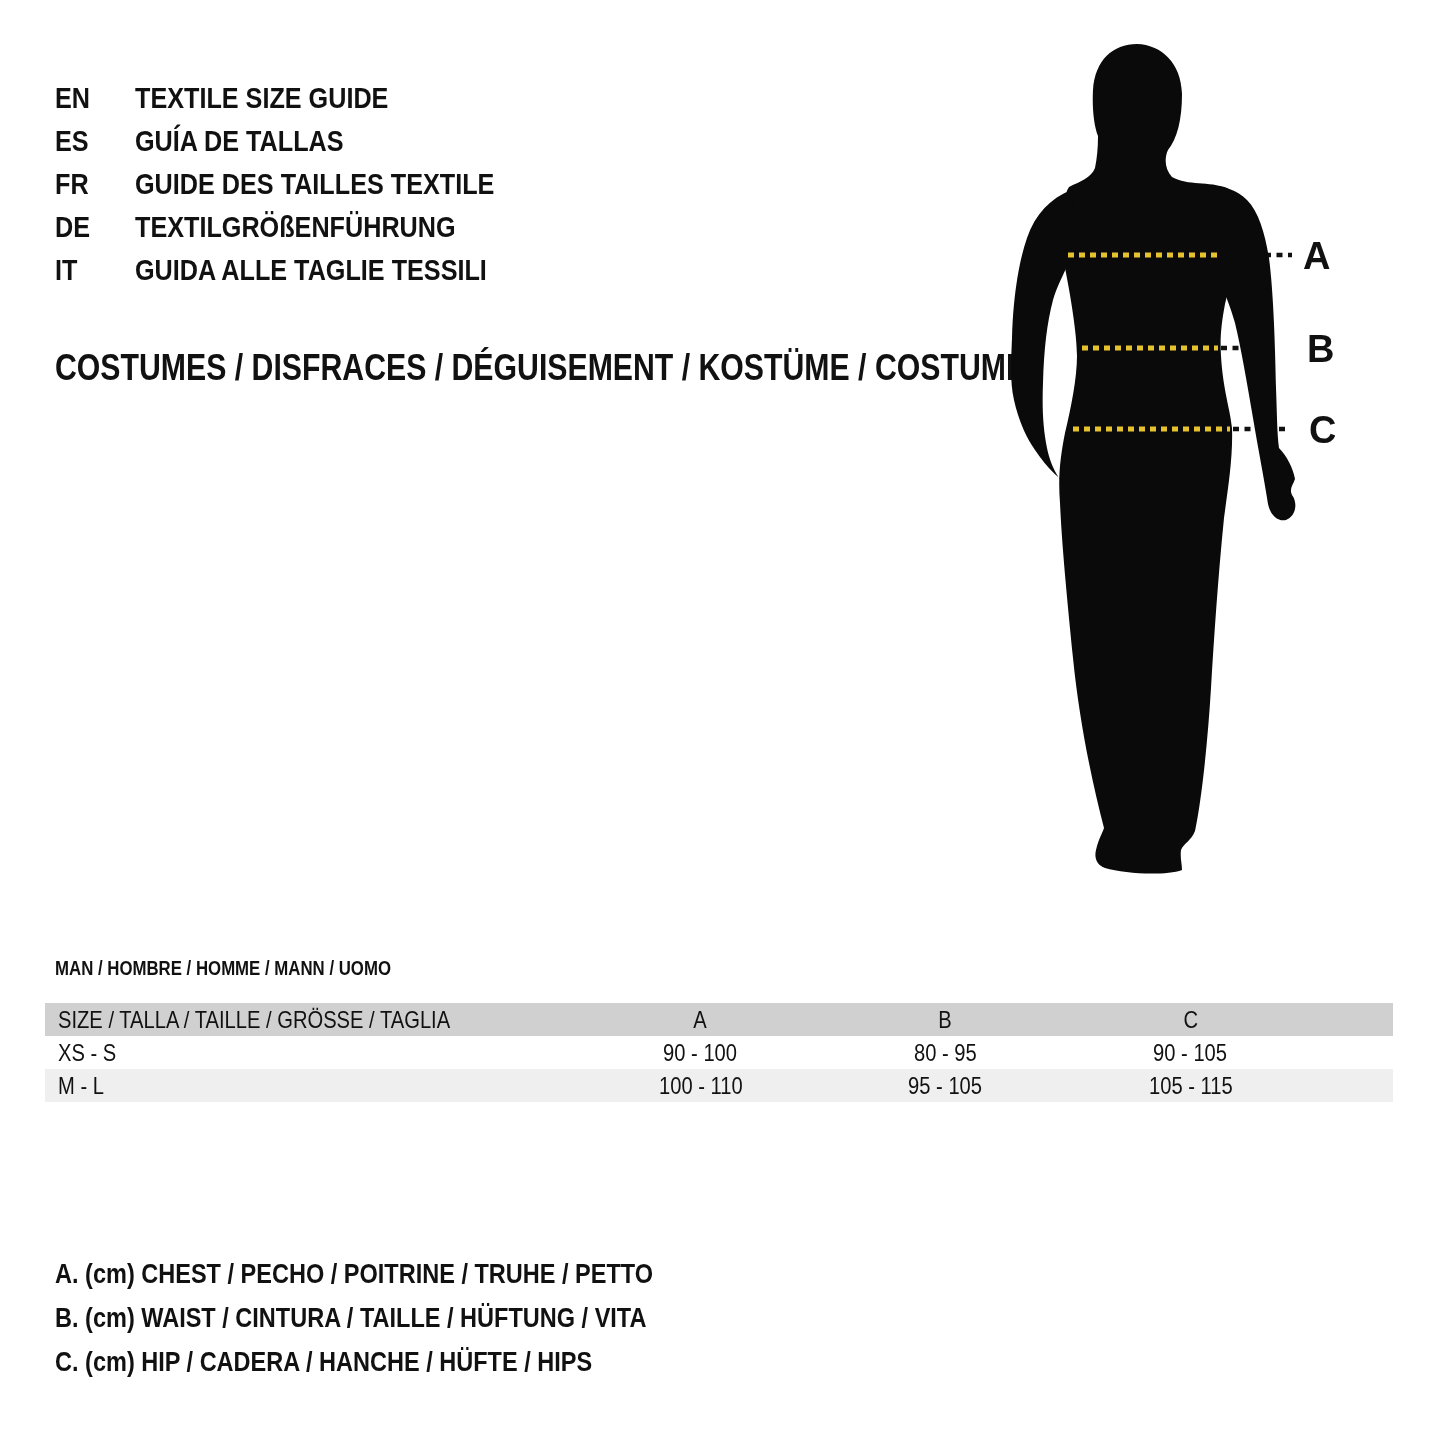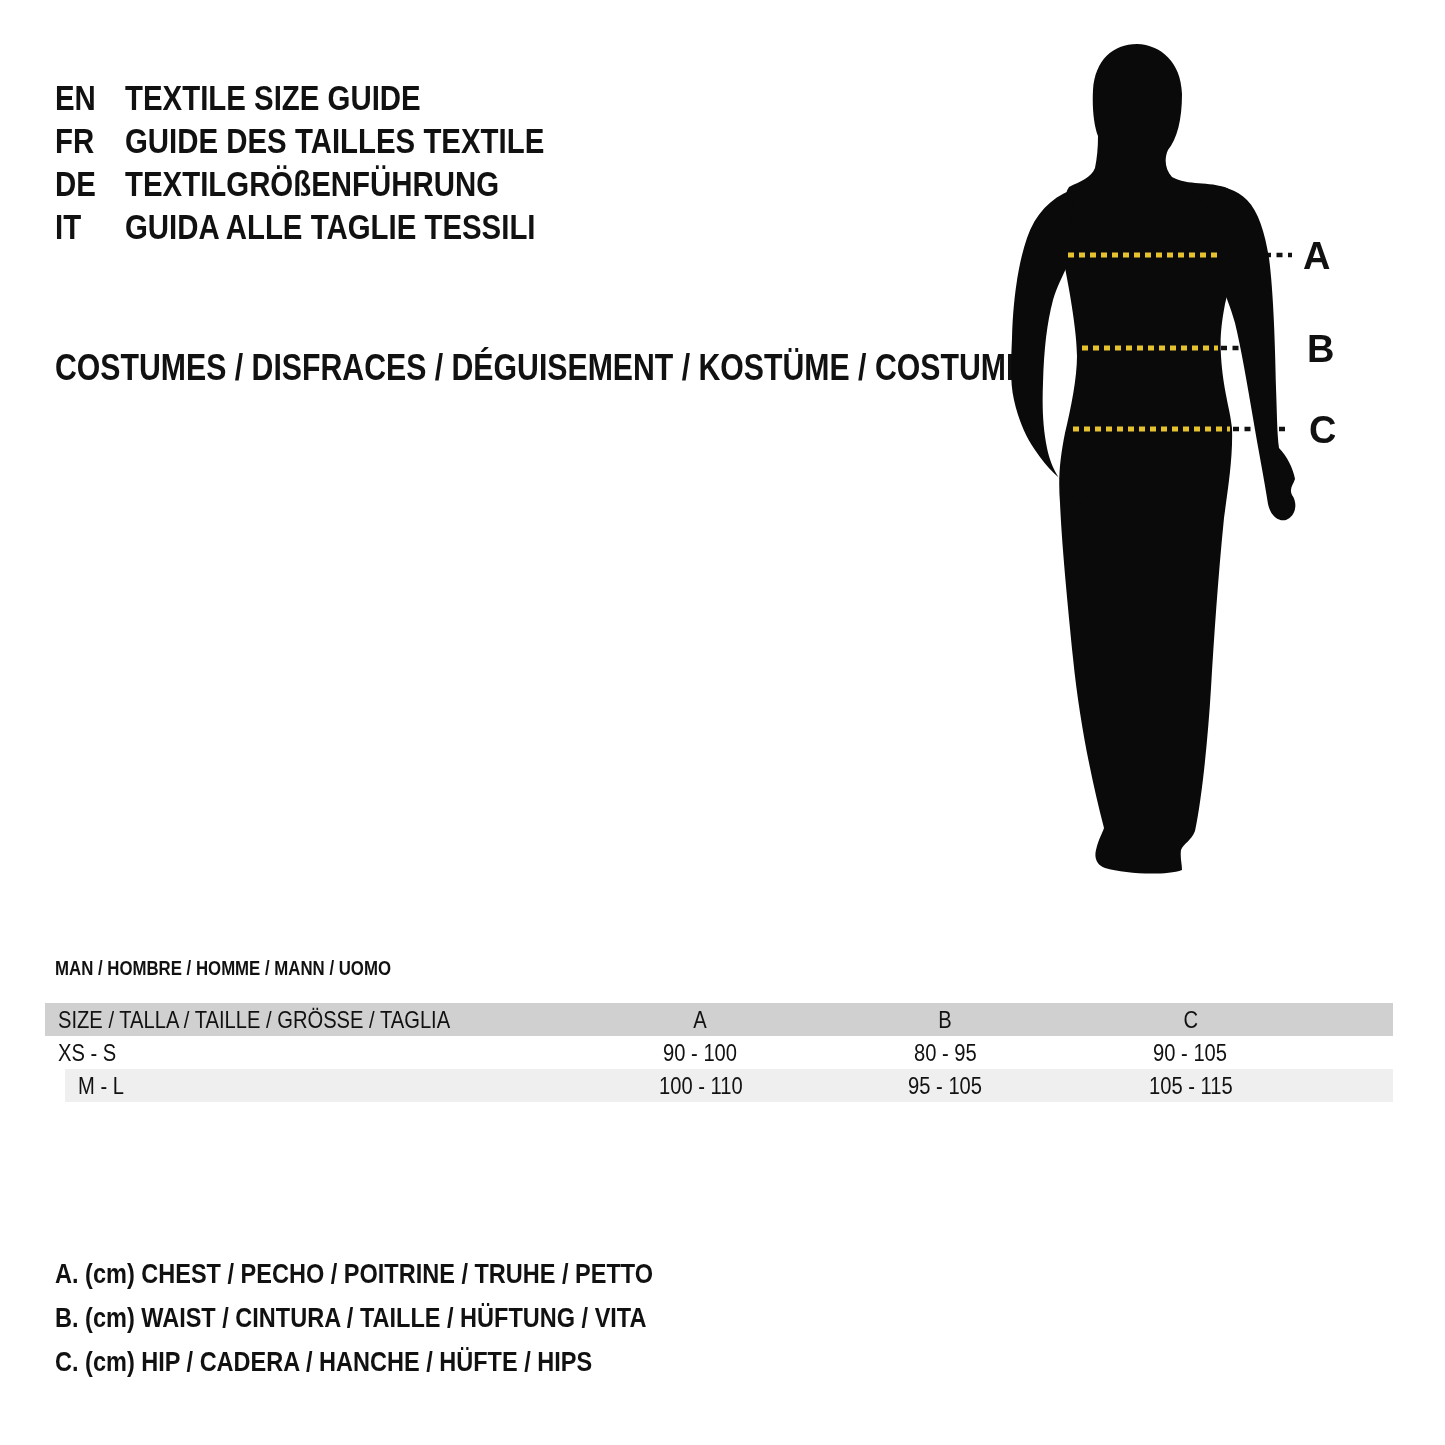--- a/index.html
+++ b/index.html
@@ -5,51 +5,55 @@
   html,body{margin:0;padding:0;background:#fff;}
   .canvas{
     position:relative;width:1445px;height:1445px;background:#ffffff;
     font-family:"Liberation Sans","DejaVu Sans",sans-serif;color:#111;overflow:hidden;
   }
   
   .cx{display:inline-block;transform:scaleX(.84);transform-origin:0 50%;white-space:nowrap;}
   .cx-c{transform-origin:50% 50%;}
 
   .lang-block{position:absolute;left:55px;top:76px;}
-  .lang-row{display:flex;height:43px;align-items:center;font-size:35px;font-weight:bold;}
+  .lang-row{display:flex;height:43px;align-items:center;font-size:30px;font-weight:bold;gap:10px;}
   .lang-code{width:70px;flex:0 0 70px;}
 
   .category-heading{position:absolute;left:55px;top:326px;height:43px;display:flex;align-items:center;
     font-size:36px;font-weight:bold;margin-top:20px;}
 
   .figure-svg{position:absolute;left:985px;top:38px;}
 
   .gender-heading{position:absolute;left:55px;top:950px;height:36px;display:flex;align-items:center;
     font-size:20px;font-weight:bold;text-align:right;}
 
   .size-table{position:absolute;left:45px;top:1003px;width:1348px;font-size:24px;font-weight:normal;}
   .t-row{display:flex;height:33px;align-items:center;}
   .t-row.header{background:#d0d0d0;}
-  .t-row.alt{background:#efefef;margin-left:20px;}
+  .t-row.alt{background:#efefef;}
   .t-size{flex:1 1 auto;padding-left:13px;text-align:left;overflow:hidden;}
   .t-col{width:245px;flex:0 0 245px;text-align:center;}
   .t-end{width:80px;flex:0 0 80px;}
 
   .legend{position:absolute;left:55px;top:1246px;}
   .legend-line{height:44px;display:flex;align-items:flex-end;font-size:28px;font-weight:bold;}
 </style>
 </head>
 <body>
 
 <div class="canvas">
 
   <div class="lang-block">
     <div class="lang-row">
       <span class="lang-code"><span class="cx">EN</span></span>
       <span class="cx">TEXTILE SIZE GUIDE</span>
+    </div>
+    <div class="lang-row">
+      <span class="lang-code"><span class="cx">ES</span></span>
+      <span class="cx">GUÍA DE TALLAS</span>
     </div>
     <div class="lang-row">
       <span class="lang-code"><span class="cx">FR</span></span>
       <span class="cx">GUIDE DES TAILLES TEXTILE</span>
     </div>
     <div class="lang-row">
       <span class="lang-code"><span class="cx">DE</span></span>
       <span class="cx">TEXTILGRÖßENFÜHRUNG</span>
     </div>
     <div class="lang-row">

